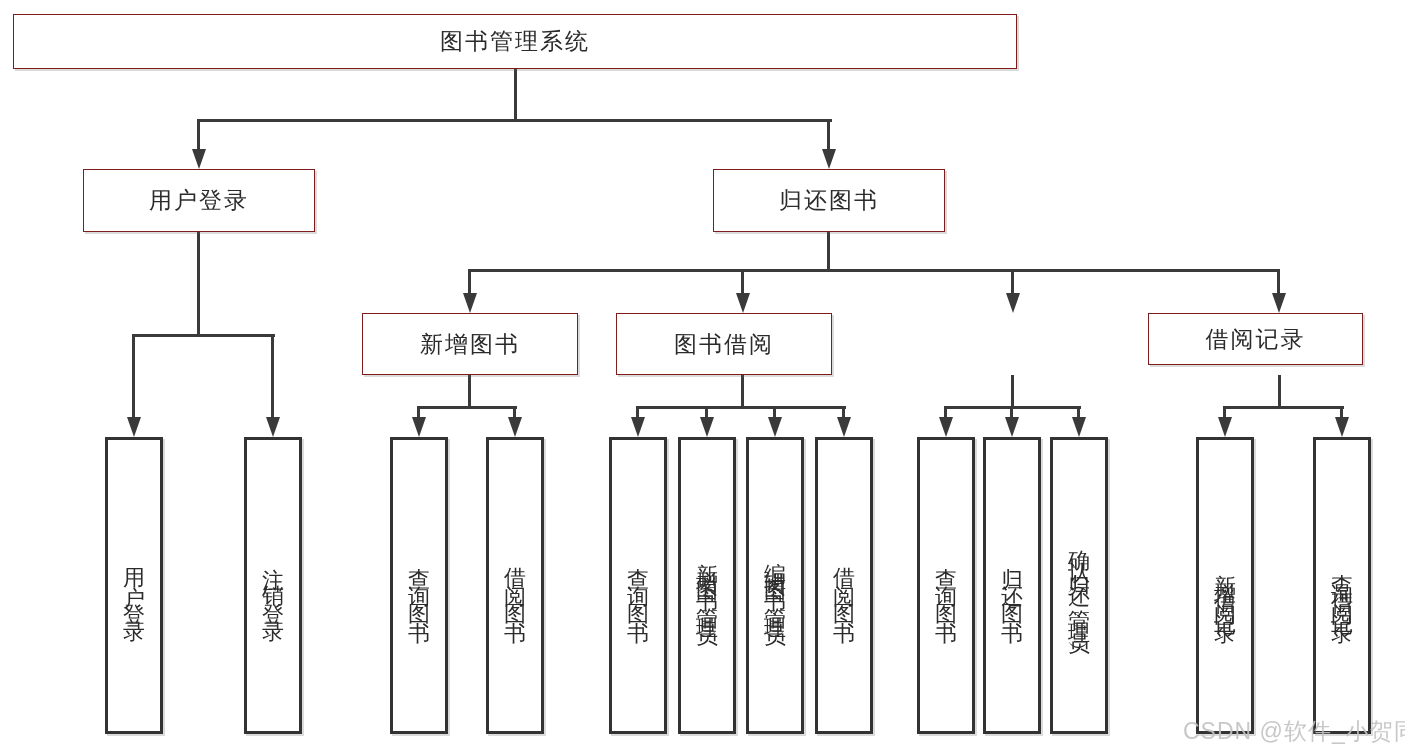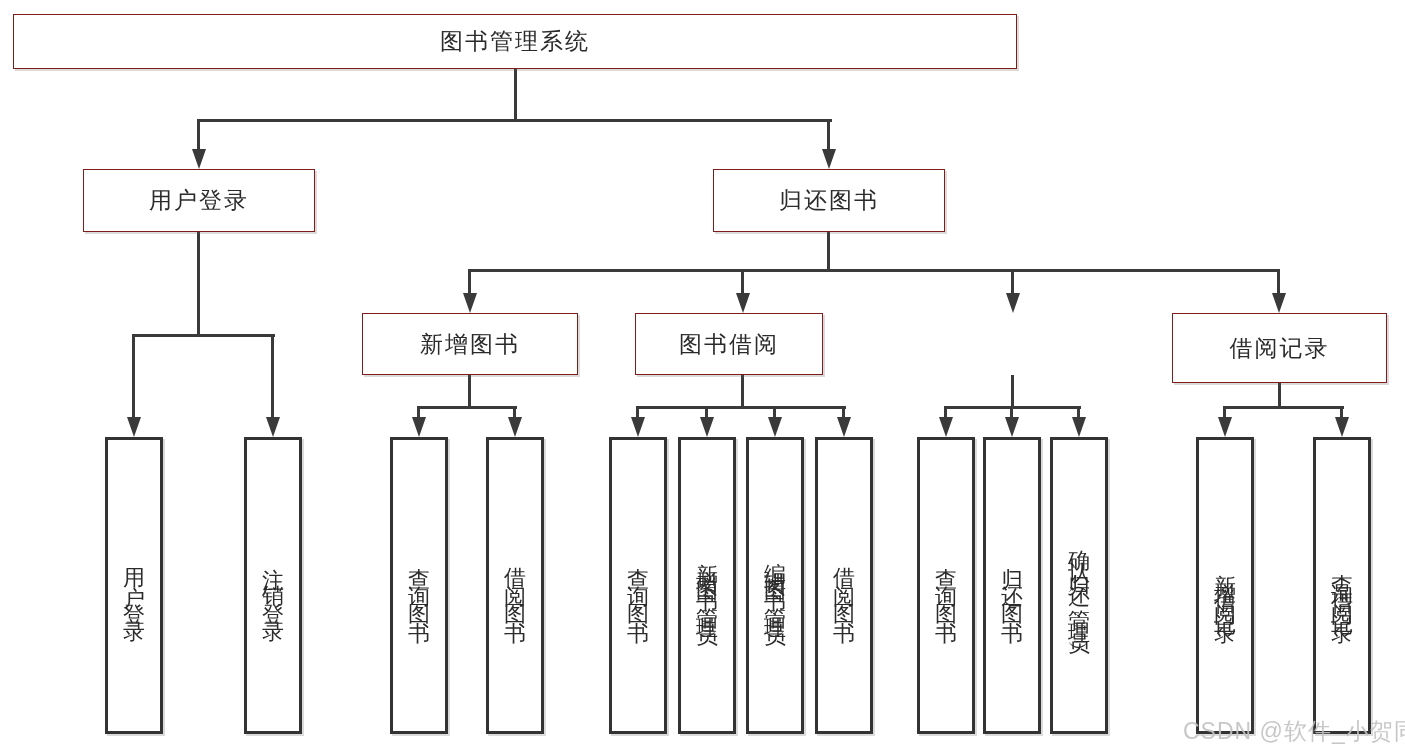--- a/index.html
+++ b/index.html
@@ -63,24 +63,24 @@
   <div class="vl" style="left:741px;top:269px;height:26px"></div>
   <div class="arrow" style="left:736px;top:293px"></div>
   <div class="vl" style="left:1011px;top:269px;height:26px"></div>
   <div class="arrow" style="left:1006px;top:293px"></div>
   <div class="vl" style="left:1277px;top:269px;height:26px"></div>
   <div class="arrow" style="left:1272px;top:293px"></div>
 
   <div class="node" style="left:362px;top:313px;width:216px;height:62px">
     <span>新增图书</span>
   </div>
-  <div class="node" style="left:635px;top:313px;width:188px;height:62px">
+  <div class="node" style="left:616px;top:313px;width:216px;height:62px">
     <span>图书借阅</span>
   </div>
-  <div class="node" style="left:1172px;top:313px;width:215px;height:70px">
+  <div class="node" style="left:1148px;top:313px;width:215px;height:52px">
     <span>借阅记录</span>
   </div>
 
   <div class="vl" style="left:468px;top:375px;height:34px"></div>
   <div class="hl" style="left:417px;top:406px;width:100px"></div>
   <div class="vl" style="left:417px;top:406px;height:13px"></div>
   <div class="arrow" style="left:412px;top:417px"></div>
   <div class="vl" style="left:513px;top:406px;height:13px"></div>
   <div class="arrow" style="left:508px;top:417px"></div>
 

